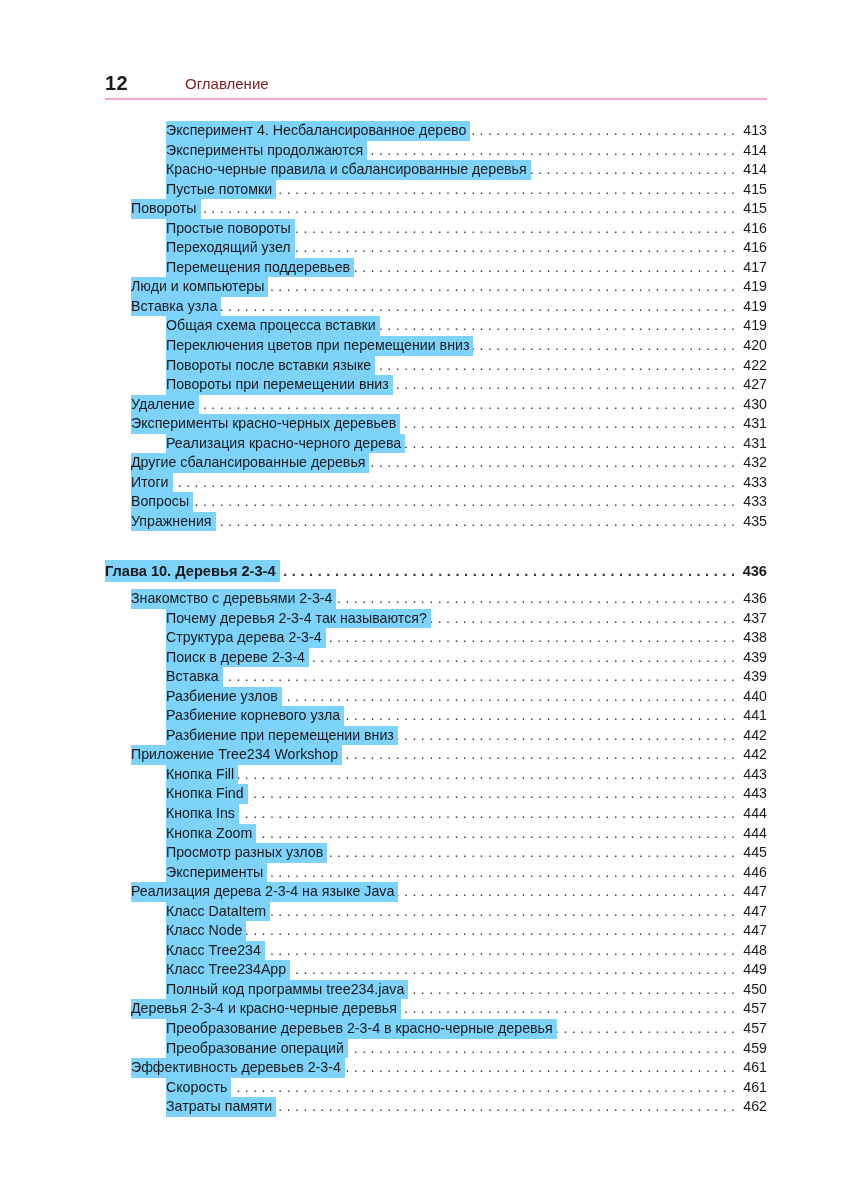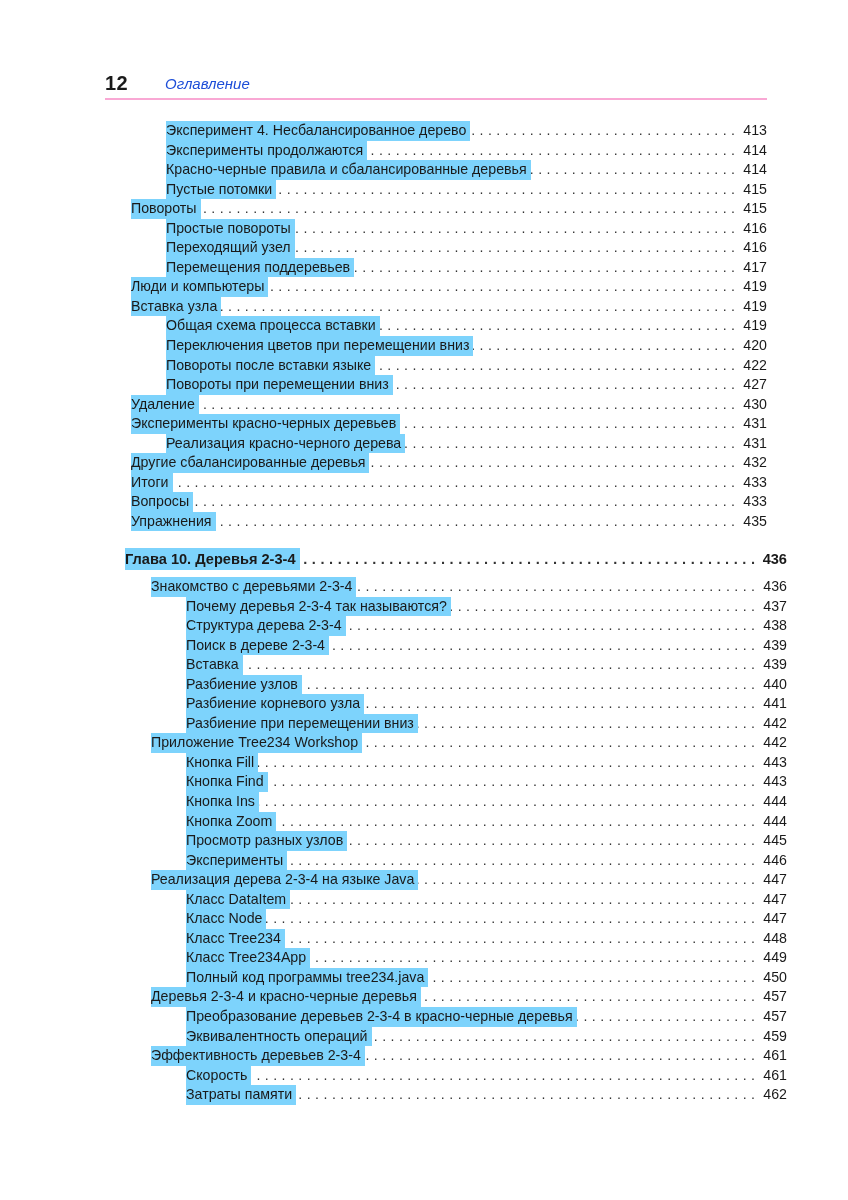--- a/index.html
+++ b/index.html
@@ -27,26 +27,25 @@
       position: absolute;
       left: 0;
       top: 0;
       font-weight: bold;
       font-size: 20px;
       line-height: 22px;
       letter-spacing: 0.5px;
     }
     .running-title {
       position: absolute;
-      left: 60px;
+      left: 80px;
       top: 3px;
       font-size: 15px;
       line-height: 18px;
-      color: #1d4ed8;
-      font-style: italic;
+      color: #7f1d1d;
     }
     .toc {
       position: absolute;
       left: 105px;
       width: 662px;
     }
     .toc-row {
       position: relative;
       height: 19.55px;
       display: flex;
@@ -76,21 +75,21 @@
       letter-spacing: 0;
       word-spacing: 0.5px;
     }
     .toc-page {
       flex: 0 0 auto;
       padding-left: 6px;
       text-align: right;
       min-width: 26px;
     }
     #section-a { top: 121px; }
-    #section-b { top: 548px; margin-left: 20px; }
+    #section-b { top: 560px; }
     .chapter-row {
       height: 22px;
       line-height: 22px;
       font-size: 14.8px;
       margin-bottom: 7px;
     }
   </style>
 </head>
 <body>
 
@@ -323,21 +322,21 @@
         <span class="toc-title">Деревья 2-3-4 и красно-черные деревья</span>
         <span class="toc-leader"></span>
         <span class="toc-page">457</span>
       </div>
       <div class="toc-row l2">
         <span class="toc-title">Преобразование деревьев 2-3-4 в красно-черные деревья</span>
         <span class="toc-leader"></span>
         <span class="toc-page">457</span>
       </div>
       <div class="toc-row l2">
-        <span class="toc-title">Эквивалентность операций</span>
+        <span class="toc-title">Преобразование операций</span>
         <span class="toc-leader"></span>
         <span class="toc-page">459</span>
       </div>
       <div class="toc-row l1">
         <span class="toc-title">Эффективность деревьев 2-3-4</span>
         <span class="toc-leader"></span>
         <span class="toc-page">461</span>
       </div>
       <div class="toc-row l2">
         <span class="toc-title">Скорость</span>

